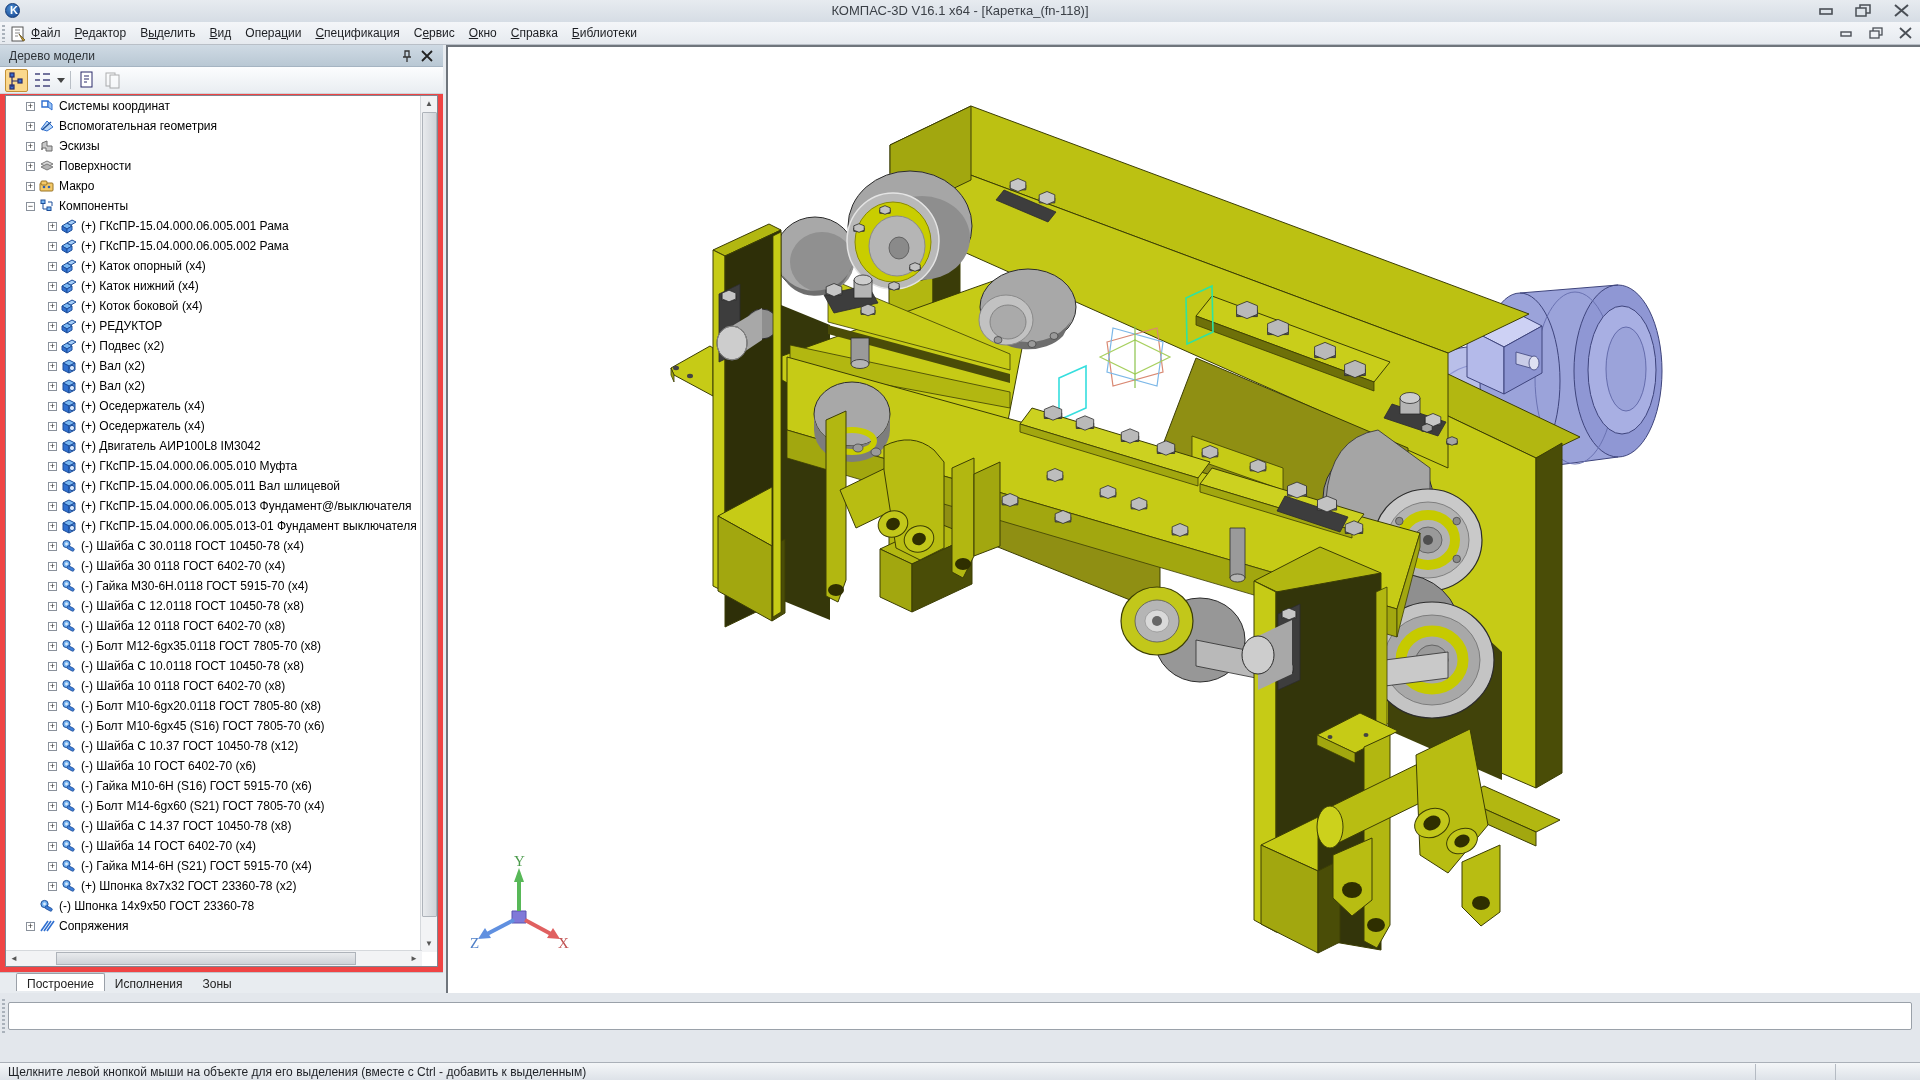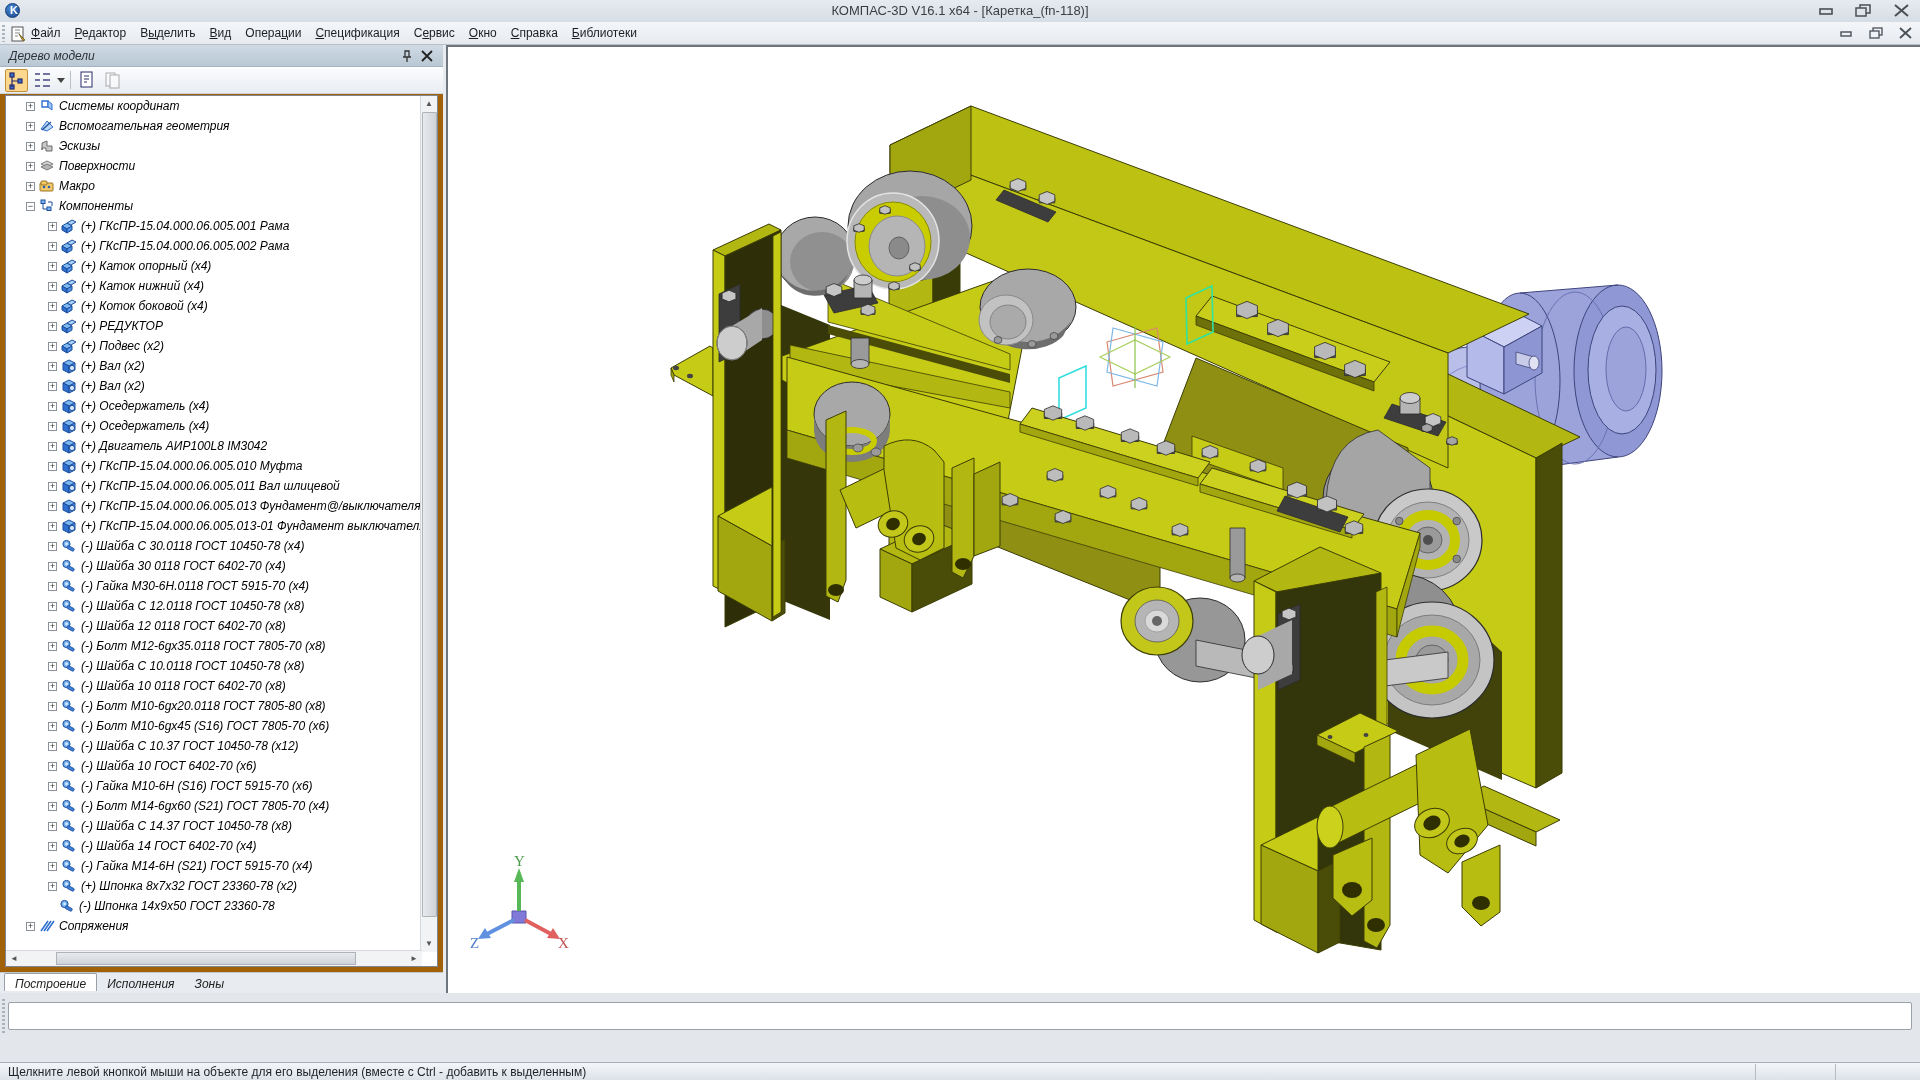--- a/index.html
+++ b/index.html
@@ -10,21 +10,21 @@
   background:radial-gradient(circle at 40% 35%, #4a8fd4, #16408a); border:1px solid #123a77; }
 .appico:after { content:"K"; position:absolute; left:4px; top:0px; font-size:11px; color:#fff; font-weight:bold; }
 .winbtns { position:absolute; right:8px; top:4px; display:flex; gap:16px; }
 .menubar { position:absolute; left:0; top:22px; width:1920px; height:23px;
   background:linear-gradient(#f4f6f9,#e6eaef); border-bottom:1px solid #b9bfc7; }
 .mi { display:inline-block; padding:4px 7px 0 7px; font-size:12px; color:#1c1e22; }
 .childbtns { position:absolute; right:6px; top:5px; display:flex; gap:12px; }
 .grip { position:absolute; left:2px; top:3px; width:3px; height:17px;
   background:repeating-linear-gradient(#aab2bb 0 2px, transparent 2px 4px); }
 
-.panel { position:absolute; left:0; top:45px; width:443px; height:948px; background:#a16207;font-style:italic; }
+.panel { position:absolute; left:0; top:45px; width:443px; height:948px; background:#ef4444; }
 .phead { position:absolute; left:0; top:0; width:443px; height:22px;
   background:linear-gradient(#cfdae4,#b9c8d4); border-bottom:1px solid #a5b4c2; }
 .phead .t { position:absolute; left:9px; top:4px; font-size:12px; color:#2e3338; }
 .pin { position:absolute; right:32px; top:4px; font-size:12px; color:#333; }
 .ptool { position:absolute; left:0; top:22px; width:443px; height:27px;
   background:linear-gradient(#fcfdfe,#e9edf1); border-bottom:1px solid #cdd3d9; }
 .tbtn { position:absolute; top:2px; width:23px; height:23px; }
 .tbtn.sel { background:#fbd88d; border:1px solid #c49136; border-radius:2px; }
 .tsep { position:absolute; left:70px; top:4px; width:1px; height:18px; background:#b9bfc6; }
 .treebox { position:absolute; left:5px; top:50px; width:433px; height:872px;
@@ -36,21 +36,21 @@
 .ticon { display:inline-block; width:16px; height:16px; margin-right:4px; flex:none; }
 .ticon svg { vertical-align:top; }
 .tlabel { }
 .vscroll { position:absolute; right:0px; top:0px; width:17px; height:856px; background:#f2f3f5; border-left:1px solid #d5d8dc; }
 .vthumb { position:absolute; left:1px; top:16px; width:15px; height:805px; background:linear-gradient(90deg,#e8eaed,#cfd3d8); border:1px solid #aeb3ba; border-radius:1px; }
 .varr { position:absolute; left:0; width:16px; height:16px; font-size:8px; color:#555; text-align:center; line-height:16px; }
 .hscroll { position:absolute; left:0; bottom:0; width:416px; height:16px; background:#f2f3f5; border-top:1px solid #d5d8dc; }
 .hthumb { position:absolute; left:50px; top:1px; width:300px; height:13px; background:linear-gradient(#e8eaed,#cfd3d8); border:1px solid #aeb3ba; }
 .tabs { position:absolute; left:0px; top:927px; width:443px; height:21px; background:#e8ecf0; border-top:1px solid #c0c6cc;}
 .tab { display:inline-block; font-size:12px; color:#222; padding:3px 10px 0 10px; }
-.tab.act { background:#fff; border:1px solid #9aa0a8; border-bottom:none; border-radius:2px 2px 0 0; margin-left:4px; }
+.tab.act { background:#fff; border:1px solid #9aa0a8; border-bottom:none; border-radius:2px 2px 0 0; margin-left:16px; }
 
 .viewport { position:absolute; left:446px; top:45px; width:1474px; height:948px;
   background:#fff; border-top:2px solid #6f757c; border-left:2px solid #6f757c; }
 .cmdbar { position:absolute; left:0; top:993px; width:1920px; height:69px; background:#e3e7ec; }
 .cmdinput { position:absolute; left:8px; top:9px; width:1904px; height:28px; background:#fff; border:1px solid #9aa1a9; border-radius:2px; }
 .cmdgrip { position:absolute; left:2px; top:6px; width:3px; height:34px;
   background:repeating-linear-gradient(#aab2bb 0 2px, transparent 2px 4px); }
 .statusbar { position:absolute; left:0; top:1062px; width:1920px; height:18px;
   background:linear-gradient(#f4f6f8,#dde2e8); border-top:1px solid #aab0b8; font-size:12px; color:#1e2126; }
 .statusbar .st { position:absolute; left:8px; top:2px; }
@@ -513,21 +513,21 @@
       </div>
 <div class="trow" style="padding-left:42px">
         <span class="exp">+</span>
         <span class="ticon"><svg width="16" height="16">
             <circle cx="5.5" cy="6" r="3.6" fill="#6fb0f0" stroke="#1d4e9a"></circle>
             <circle cx="5.5" cy="6" r="1.4" fill="#dceafc"></circle>
             <rect x="7" y="7.4" width="7.5" height="3" rx="1" transform="rotate(28 7 7.4)" fill="#3f7fd8" stroke="#1d4e9a" stroke-width="0.8"></rect>
           </svg></span>
         <span class="tlabel">(+) Шпонка 8х7х32 ГОСТ 23360-78 (x2)</span>
       </div>
-<div class="trow" style="padding-left:38px">
+<div class="trow" style="padding-left:18px">
         <span class="expspace"></span>
         <span class="ticon"><svg width="16" height="16">
             <circle cx="5.5" cy="6" r="3.6" fill="#6fb0f0" stroke="#1d4e9a"></circle>
             <circle cx="5.5" cy="6" r="1.4" fill="#dceafc"></circle>
             <rect x="7" y="7.4" width="7.5" height="3" rx="1" transform="rotate(28 7 7.4)" fill="#3f7fd8" stroke="#1d4e9a" stroke-width="0.8"></rect>
           </svg></span>
         <span class="tlabel">(-) Шпонка 14х9х50 ГОСТ 23360-78</span>
       </div>
 <div class="trow" style="padding-left:20px">
         <span class="exp">+</span>

